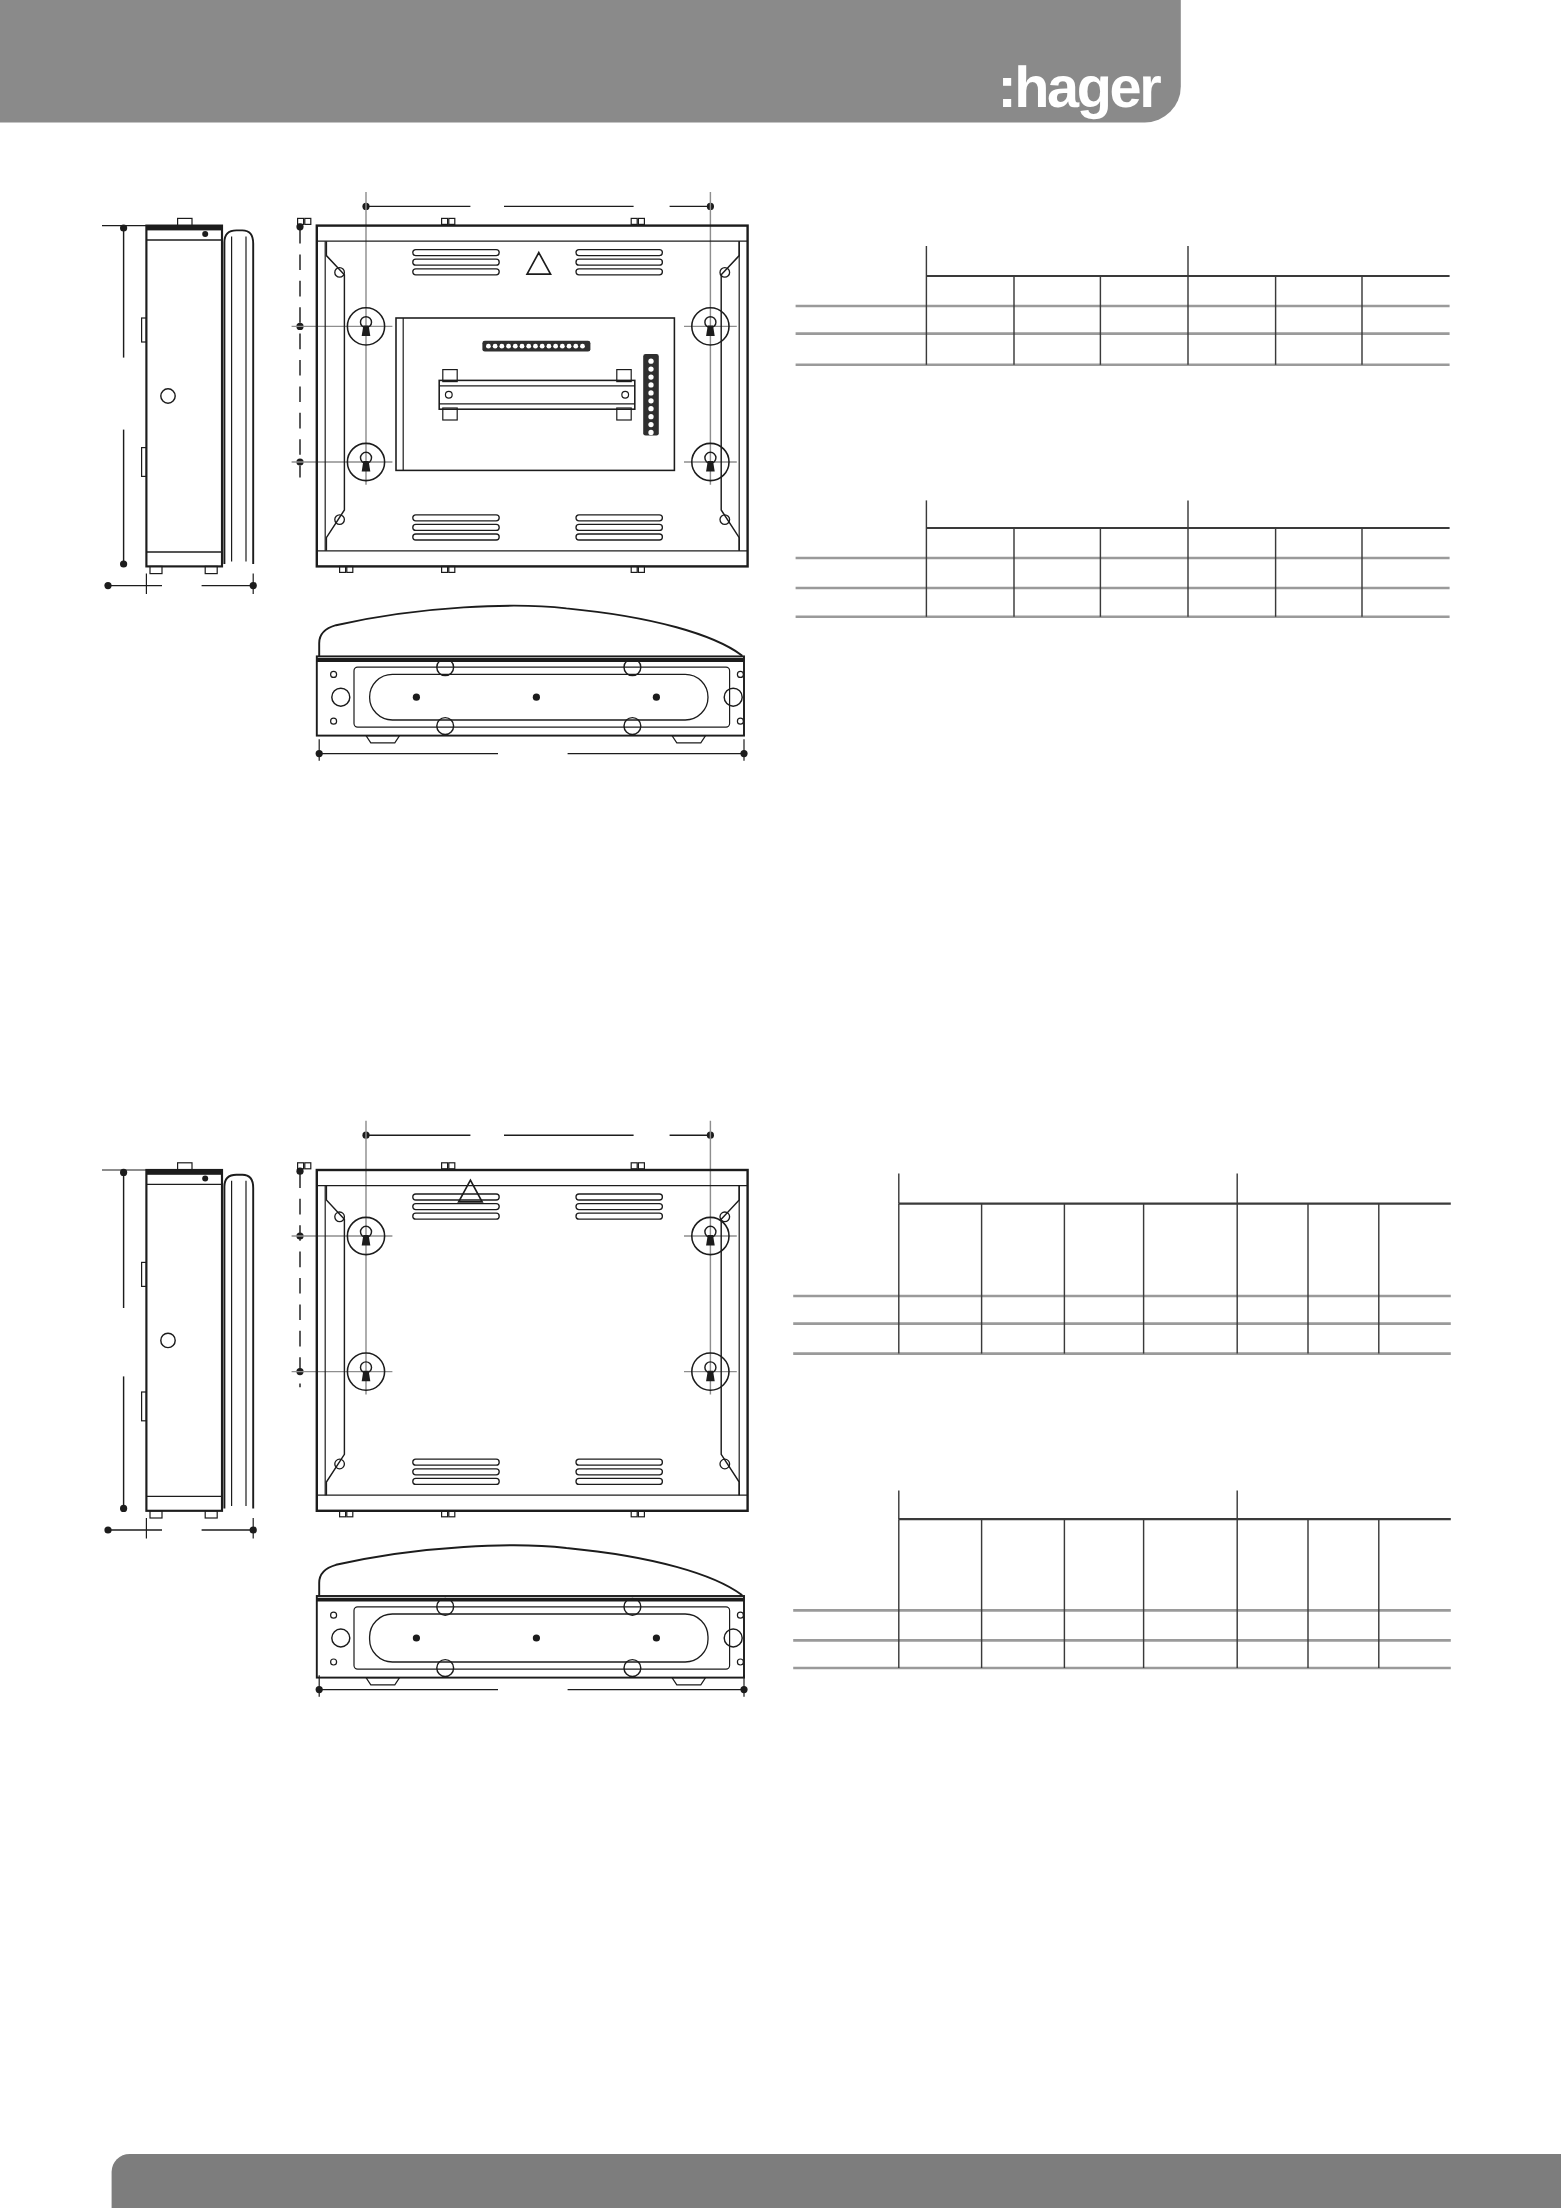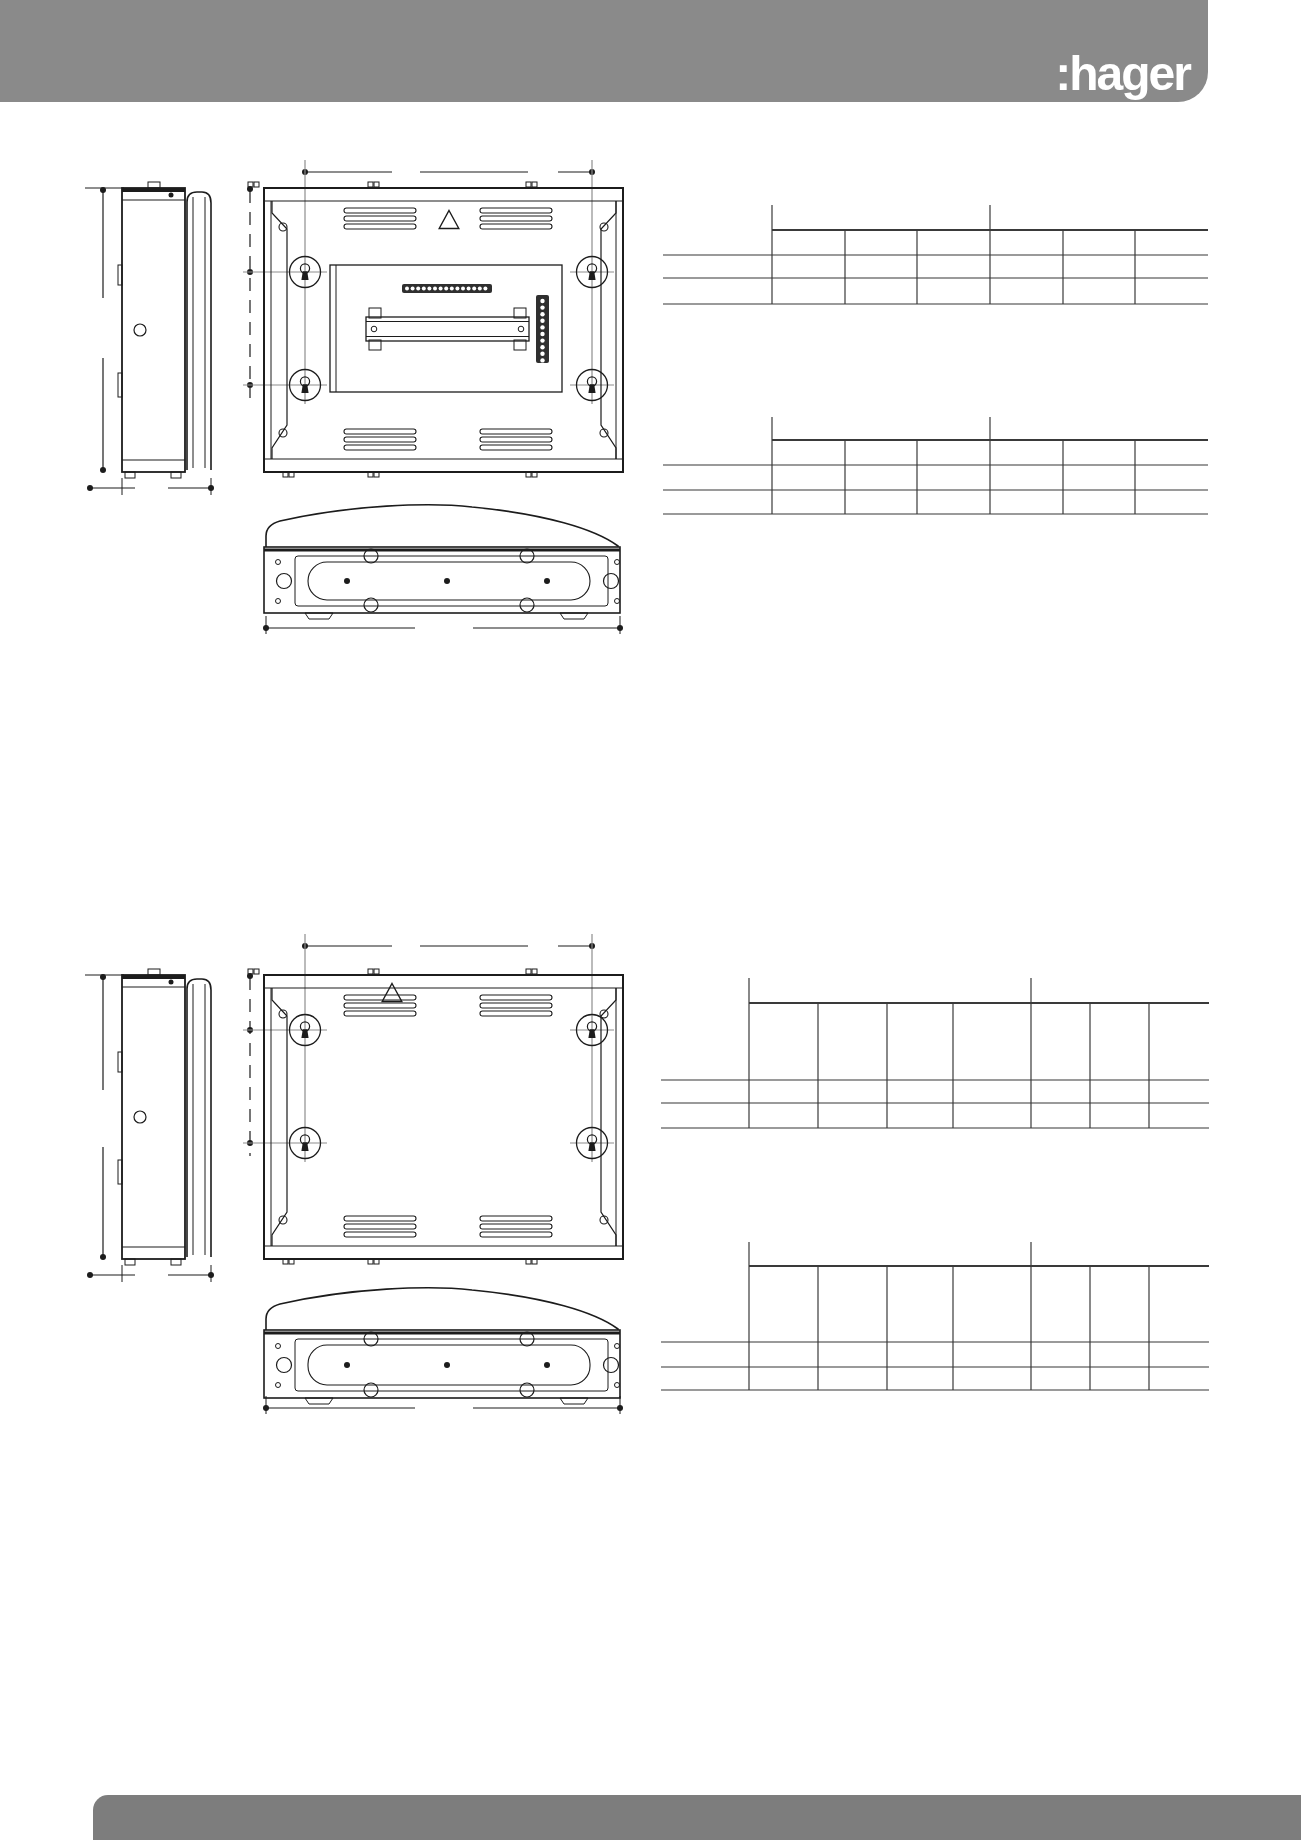--- a/index.html
+++ b/index.html
@@ -1,21 +1,21 @@
 <!DOCTYPE html>
 <html><head>
 <meta charset="utf-8">
 <style>
   html,body{margin:0;padding:0;}
   body{
     width:1301px;height:1840px;position:relative;overflow:hidden;
     background:#ffffff;font-family:"Liberation Sans",sans-serif;
   }
   .header-bar{
-    position:absolute;left:0;top:0;width:1208px;height:102px;
+    position:absolute;left:0;top:0;width:984px;height:102px;
     background:#8a8a8a;border-bottom-right-radius:30px;text-decoration:underline;
   }
   .brand-logo{
     position:absolute;right:18px;bottom:4px;color:#ffffff;
     font-weight:bold;font-size:48px;letter-spacing:-2px;line-height:1;
   }
   .footer-bar{
     position:absolute;left:93px;top:1795px;width:1208px;height:45px;
     background:#7d7d7d;border-top-left-radius:15px;
   }

